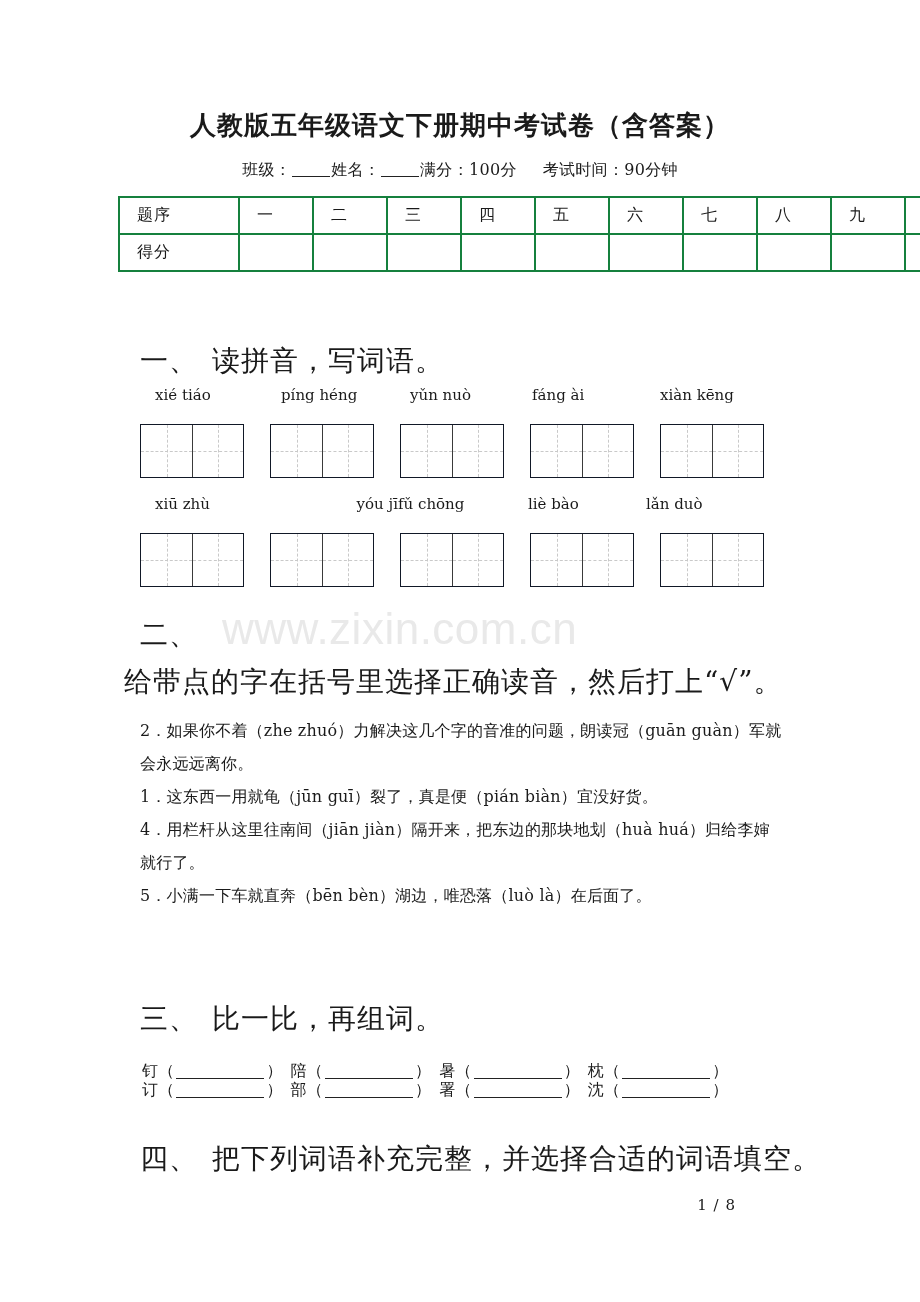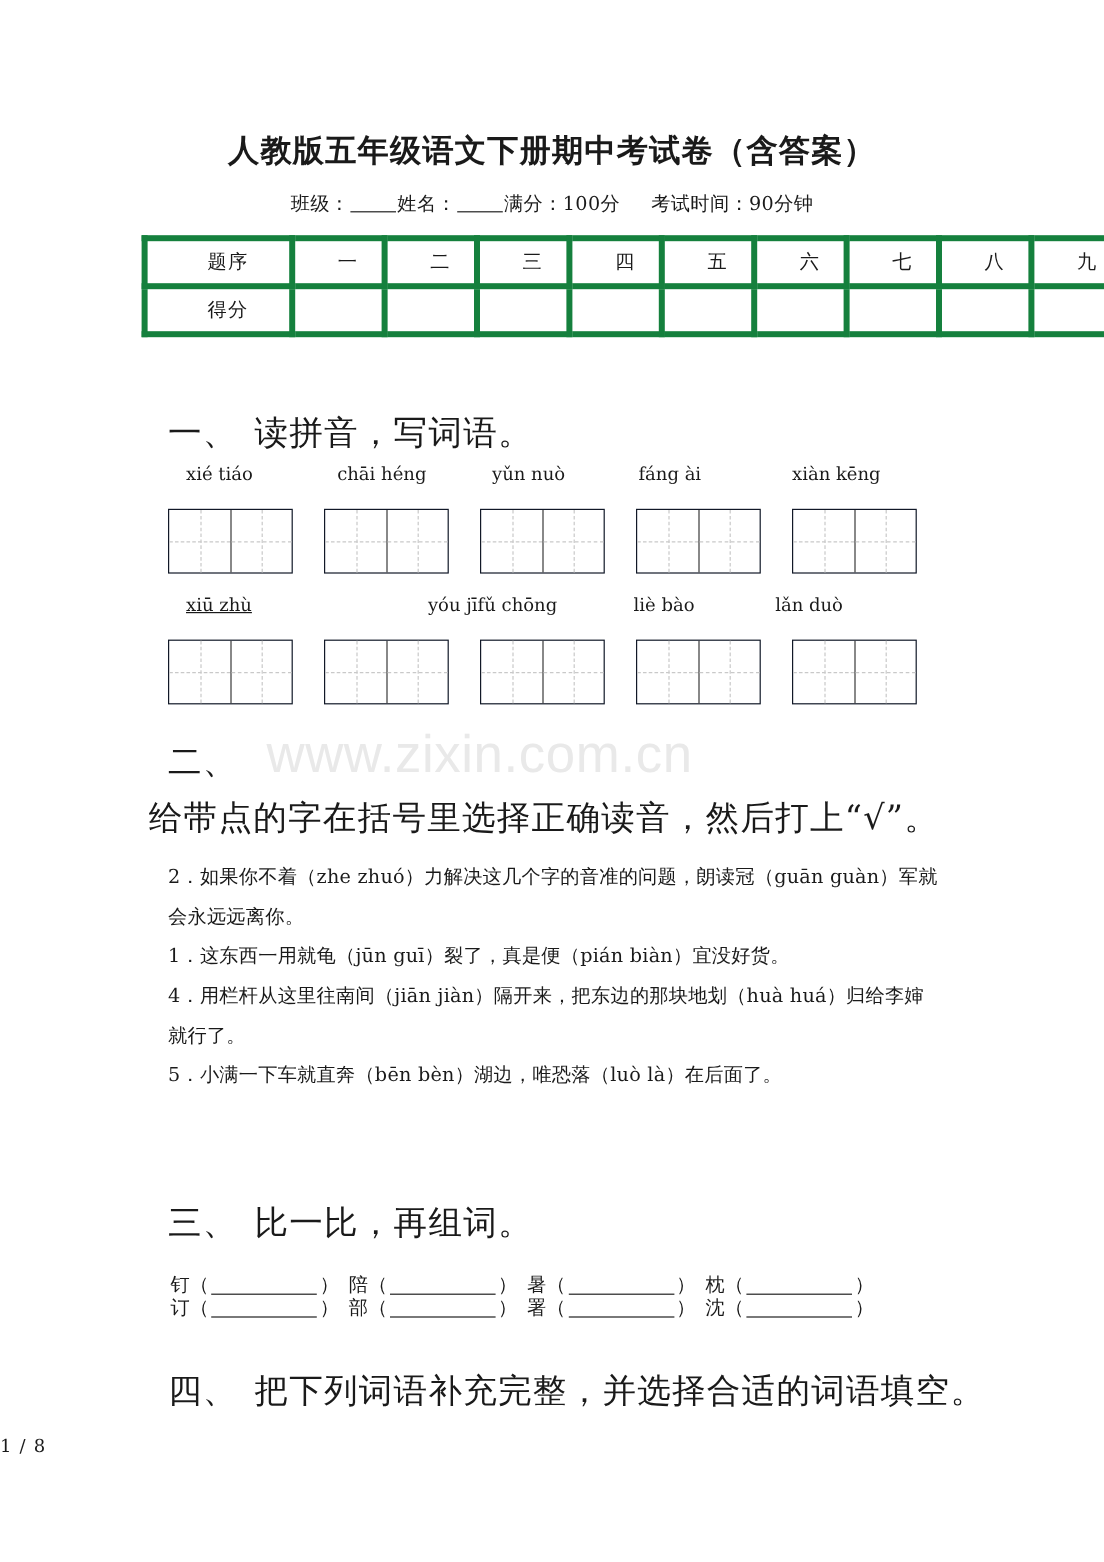--- a/index.html
+++ b/index.html
@@ -71,23 +71,23 @@
   .score-table {
     position: absolute;
     left: 118px;
     top: 196px;
     width: 684px;
     border-collapse: collapse;
     table-layout: fixed;
     font-size: 16px;
   }
   .score-table td {
-    border: 5px solid #15803d;
+    border: 2px solid #15803d;
     height: 33px;
-    text-align: center;
+    text-align: left;
     vertical-align: middle;
     letter-spacing: 1px;
     padding-left: 17px;
   }
   .score-table td.head-col { width: 100px; }
   .score-table td.num-col  { width: 54px; }
   .score-table td.total-col{ width: 92px; }
 
   
   .sec-heading {
@@ -176,21 +176,21 @@
     margin: 0 2px -3px 2px;
   }
   .pair-row .pair-item { margin-right: 8px; }
 
   
   .page-footer {
     position: absolute;
     left: 0;
     top: 1196px;
     width: 736px;
-    text-align: left;
+    text-align: right;
     font-size: 15px;
     letter-spacing: 1px;
   }
 </style>
 </head>
 <body>
 
 <div class="page">
 
   <div class="watermark">www.zixin.com.cn</div>
@@ -235,21 +235,21 @@
         </tr>
       </tbody>
     </table>
 
     <div class="sec-heading" style="left:140px; top:342px;">
       <span class="idx">一、</span><span>读拼音，写词语。</span>
     </div>
 
     <div class="pinyin-row" style="left:155px; top:386px;">
       <span class="py" style="width:126px;">xié tiáo</span>
-      <span class="py" style="width:129px;">chāi héng</span>
+      <span class="py" style="width:129px;">píng héng</span>
       <span class="py" style="width:122px;">yǔn nuò</span>
       <span class="py" style="width:128px;">fáng ài</span>
       <span class="py">xiàn kēng</span>
     </div>
 
     <div class="grid-row" style="left:140px; top:424px; gap:26px;">
       <div class="tzg">
           <div class="cell"></div>
           <div class="cell"></div>
         </div>
@@ -265,21 +265,21 @@
           <div class="cell"></div>
           <div class="cell"></div>
         </div>
       <div class="tzg">
           <div class="cell"></div>
           <div class="cell"></div>
         </div>
     </div>
 
     <div class="pinyin-row" style="left:155px; top:495px;">
-      <span class="py" style="width:131px;text-decoration:underline;">xiū zhù</span>
+      <span class="py" style="width:131px;">xiū zhù</span>
       <span class="py" style="width:112px;text-align:right;">yóu jī</span>
       <span class="py" style="width:130px;">fǔ chōng</span>
       <span class="py" style="width:118px;">liè bào</span>
       <span class="py">lǎn duò</span>
     </div>
 
     <div class="grid-row" style="left:140px; top:533px; gap:26px;">
       <div class="tzg">
           <div class="cell"></div>
           <div class="cell"></div>

